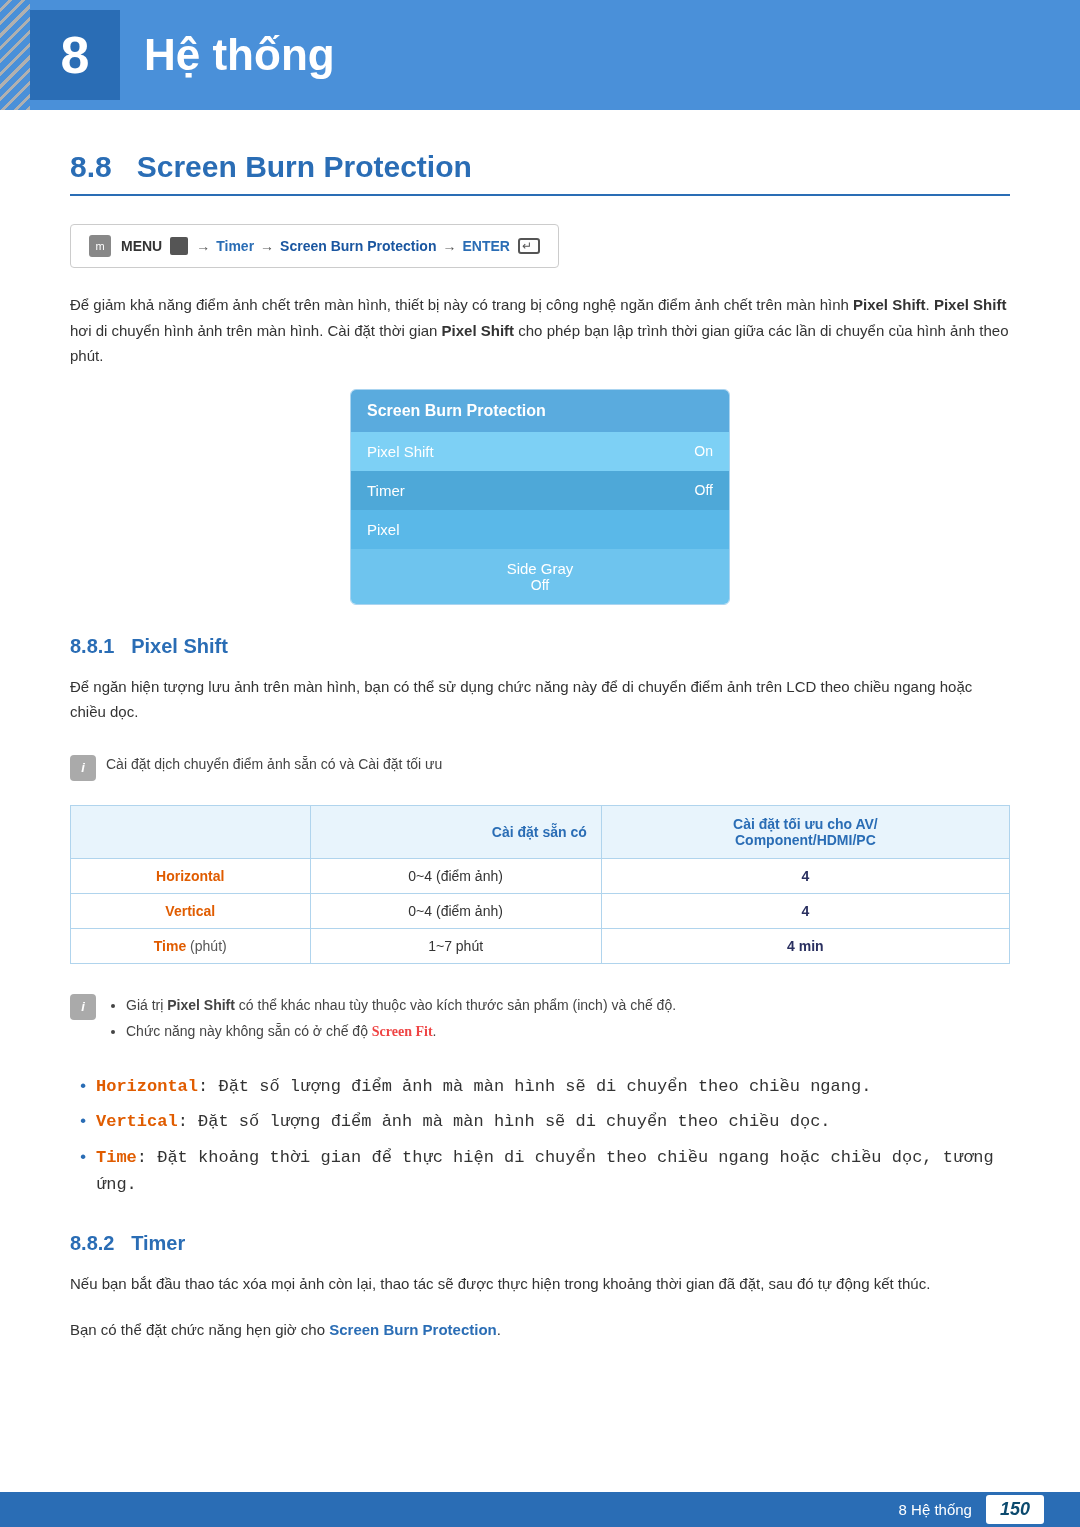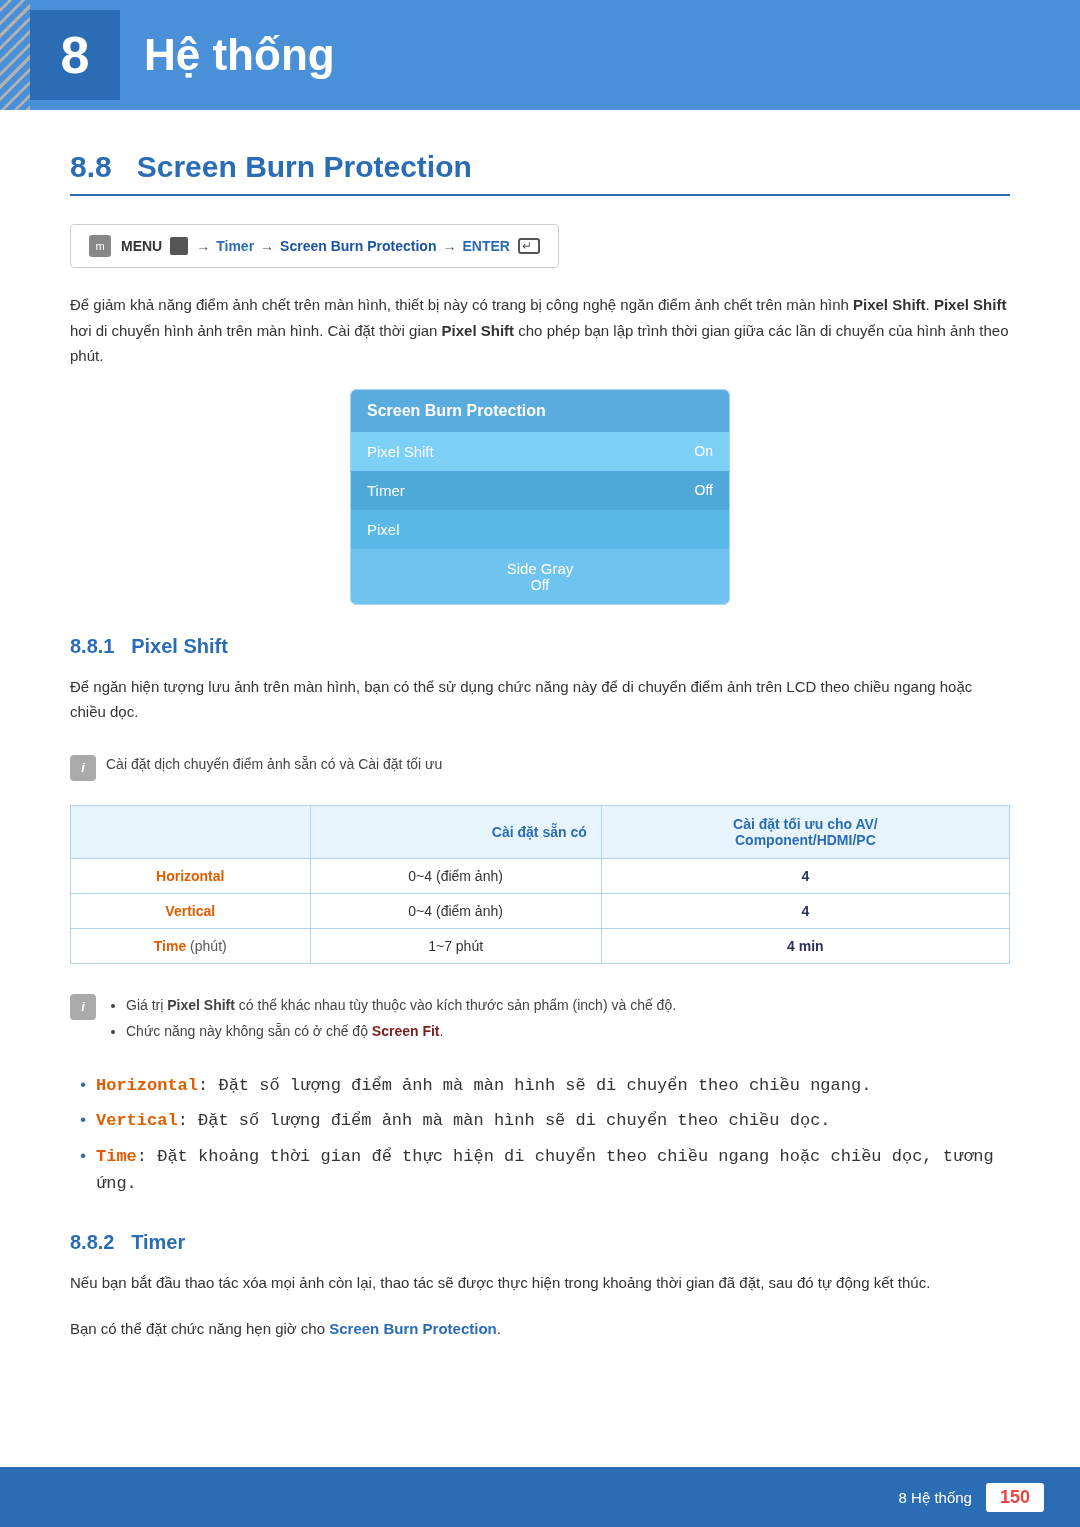--- a/index.html
+++ b/index.html
@@ -280,47 +280,48 @@
       padding-left: 20px;
     }
     .note-list li {
       list-style: disc;
       font-size: 14px;
       line-height: 1.6;
       color: #444;
       padding: 2px 0;
     }
     .note-list li .bold { font-weight: bold; }
-    .note-list li .bold-blue { font-weight: bold; color: #7f1d1d; }
+    .note-list li .bold-blue { font-weight: bold; color: #ef4444; font-family: Liberation Serif, serif; }
 
     
     .page-footer {
       position: absolute;
       bottom: 0;
       left: 0;
       right: 0;
-      height: 60px;
+      height: 35px;
       background: #2a6db5;
       display: flex;
       align-items: center;
       justify-content: flex-end;
       padding: 0 36px;
     }
     .footer-text {
       color: #fff;
       font-size: 15px;
       margin-right: 14px;
     }
     .footer-number {
       background: #fff;
-      color: #ef4444;
+      color: #0c4a6e;
       font-size: 18px;
       font-weight: bold;
       padding: 4px 14px;
       border-radius: 3px;
+      font-style: italic;
     }
   </style>
 </head>
 <body>
 
 <div class="header-banner">
   <div class="header-stripes"></div>
   <div class="header-number-box">8</div>
   <div class="header-title">Hệ thống</div>
 </div>

